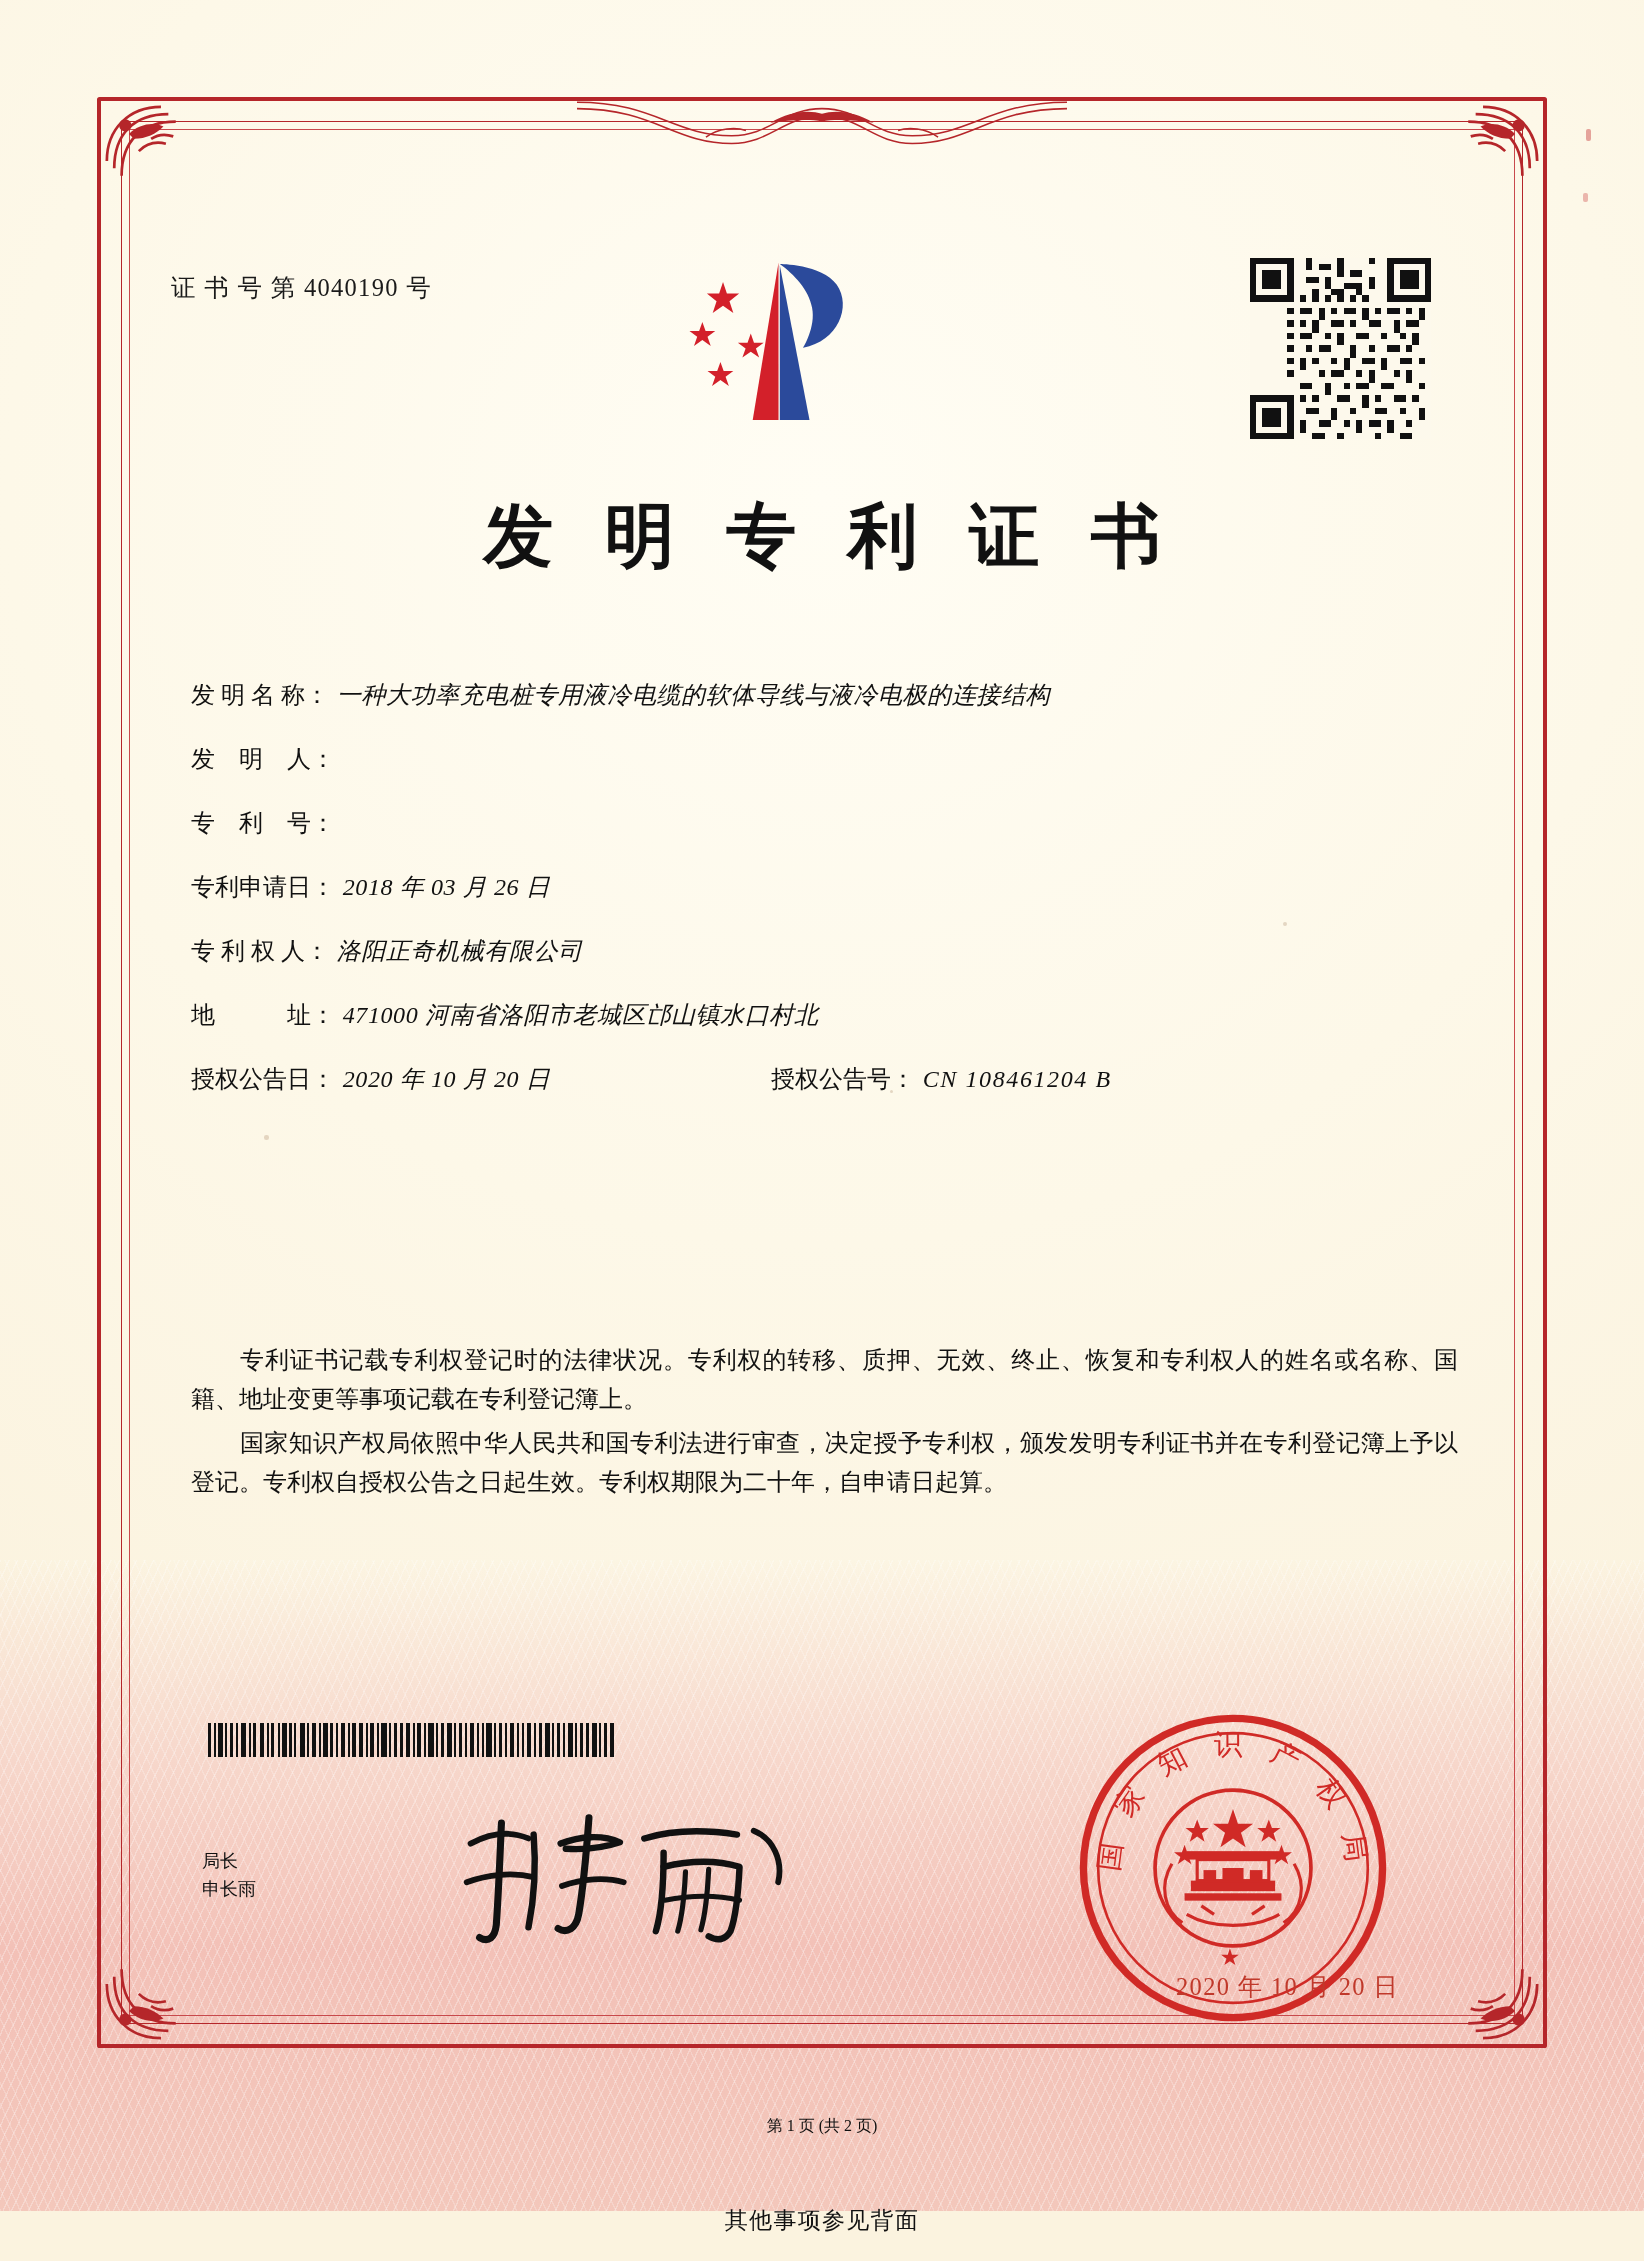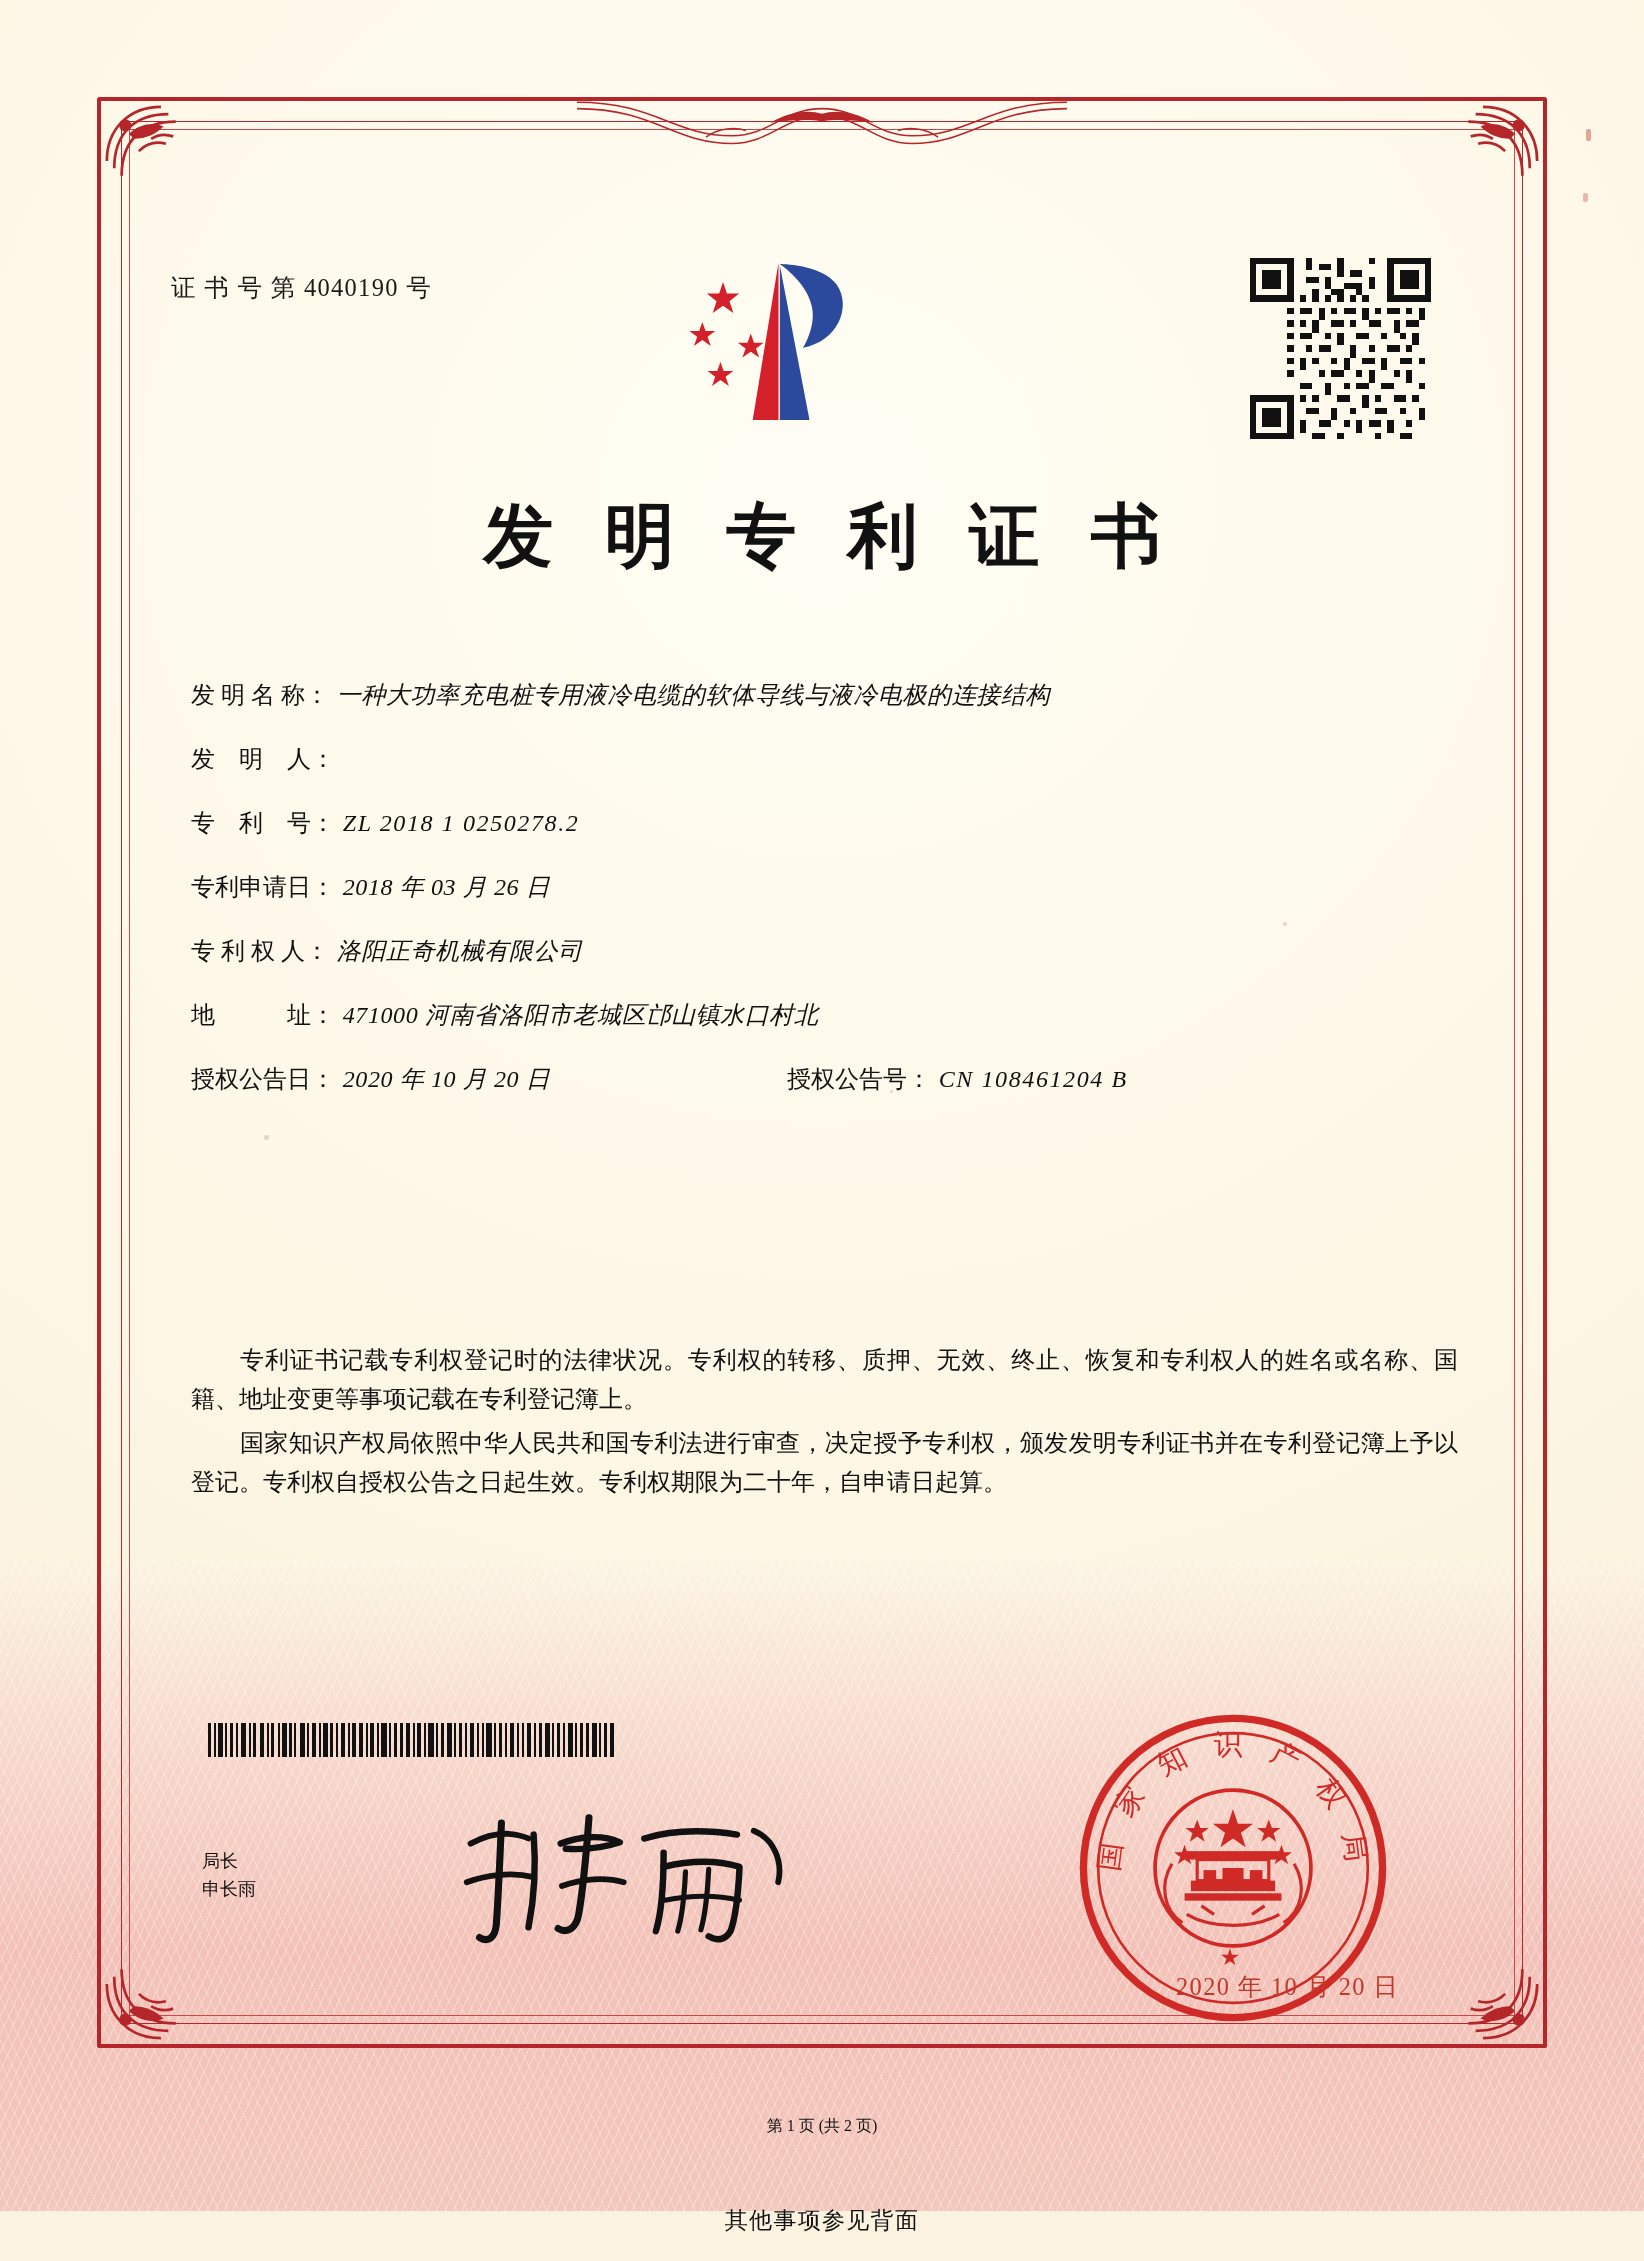--- a/index.html
+++ b/index.html
@@ -133,21 +133,21 @@
   }
   .f-label {
     white-space: pre;
     flex: 0 0 auto;
     letter-spacing: 0px;
   }
   .f-colon { flex: 0 0 auto; padding-right: 7.7px; }
   .f-value { flex: 1 1 auto; letter-spacing: 0.6px; font-style: italic; }
   .f-value.mono { font-family: "Liberation Serif", serif; letter-spacing: 1.6px; }
 
-  .row-split { display: flex; align-items: baseline; gap: 16px; }
+  .row-split { display: flex; align-items: baseline; gap: 0; }
   .split-left { flex: 0 0 580px; display:flex; align-items: baseline;}
   .split-right { flex: 1 1 auto; display:flex; align-items: baseline;}
 
   
   .paras {
     position: absolute;
     left: 191px;
     right: 186px;
     top: 1341px;
     font-size: 24px;
@@ -464,21 +464,20 @@
     </div>
 
     <div class="field-row">
       <span class="f-label">发　明　人</span>
       <span class="f-colon">：</span>
     </div>
 
     <div class="field-row">
       <span class="f-label">专　利　号</span>
       <span class="f-colon">：</span>
-      <span class="f-value mono">ZL 2018 1 0250278.2</span>
     </div>
 
     <div class="field-row">
       <span class="f-label">专利申请日</span>
       <span class="f-colon">：</span>
       <span class="f-value">2018 年 03 月 26 日</span>
     </div>
 
     <div class="field-row">
       <span class="f-label">专 利 权 人</span>

